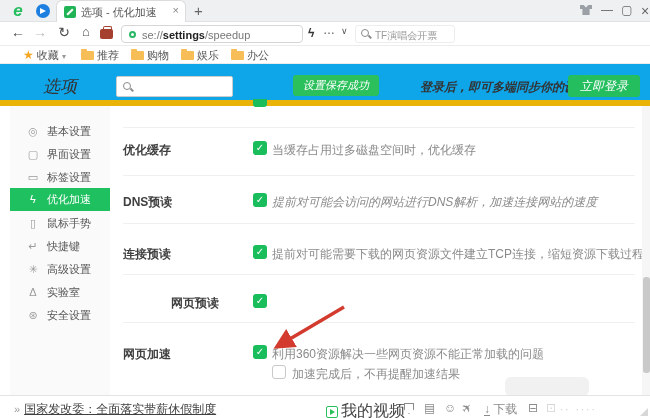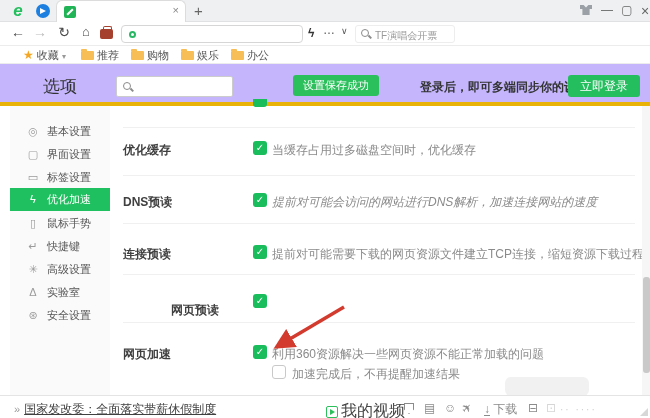--- a/index.html
+++ b/index.html
@@ -62,21 +62,21 @@
 
   
   .bookbar { position:absolute; left:0; top:46px; width:650px; height:18px; background:#fff; border-bottom:1px solid #ececec; }
   .bm { position:absolute; top:2px; font-size:11px; color:#555; white-space:nowrap;margin-left:15px; }
   .star { color:#f5a623; font-size:12px; }
   .folder { display:inline-block; width:13px; height:9px; background:#f7bd56; border-radius:1px; position:relative; top:1px; margin-right:3px; }
   .folder:before{ content:""; position:absolute; left:0; top:-2px; width:6px; height:2px; background:#f7bd56; border-radius:1px 1px 0 0; }
   .bm-caret { color:#999; font-size:8px; }
 
   
-  .pagehead { position:absolute; left:0; top:64px; width:650px; height:42px; background:#c4b5fd; border-bottom:4px solid #eab308; }
+  .pagehead { position:absolute; left:0; top:64px; width:650px; height:42px; background:#0ea5e9; border-bottom:6px solid #eab308;font-style:italic; }
   .page-title { position:absolute; left:43px; top:11px; font-size:17px; color:#333; }
   .page-search { position:absolute; left:116px; top:12px; width:117px; height:21px; border:1px solid #ccc; border-radius:2px; background:#fff; }
   .page-search .lens { position:absolute; left:6px; top:5px; }
   .toast { position:absolute; left:293px; top:11px; width:86px; height:21px; background:#2cc05c; color:#fff; font-size:11px; text-align:center; line-height:21px; border-radius:3px; }
   .login-hint { position:absolute; left:420px; top:15px; font-size:12px; color:#333; font-weight:bold; }
   .login-btn { position:absolute; left:568px; top:11px; width:72px; height:22px; background:#25be5f; color:#fff; font-size:12px; text-align:center; line-height:22px; border-radius:3px; }
 
   
   .sidebar { position:absolute; left:10px; top:106px; width:100px; height:289px; background:#fafafa; }
   .side-item { position:absolute; left:0; width:100px; height:21px; font-size:11px; color:#555; line-height:21px; }
@@ -118,37 +118,39 @@
 </head>
 <body>
 
 <div id="app">
 
   <div class="titlebar">
     <span class="logo-e">e</span>
     <span class="blue-orb"></span>
     <div class="tab">
       <span class="tab-fav"></span>
+      <span class="tab-title">选项 - 优化加速</span>
       <span class="tab-close">×</span>
     </div>
     <span class="newtab">+</span>
     <span class="shirt"></span>
     <span class="win-ctrl" style="left:598px;">—</span>
     <span class="win-ctrl" style="left:618px;">▢</span>
     <span class="win-ctrl" style="left:636px; font-size:14px;">×</span>
   </div>
 
   <div class="toolbar">
     <span class="nav" style="left:8px;">←</span>
     <span class="nav dis" style="left:30px;">→</span>
     <span class="nav" style="left:54px;">↻</span>
     <span class="nav home" style="left:76px;">⌂</span>
     <span class="case"></span>
     <div class="addrbar">
       <span class="sec-dot"></span>
+      <span class="url"><span>se://</span><b>settings</b><span>/speedup</span></span>
     </div>
     <span class="bolt">ϟ</span>
     <span class="dots3">…</span>
     <span class="chev">∨</span>
     <div class="searchbox">
       <span class="lens"></span>
       <span class="search-text">TF演唱会开票再…</span>
     </div>
     <span class="hot"><span class="flame">♨</span><span>热搜</span></span>
     <span class="ticon" style="left:447px;">✂</span>
@@ -241,21 +243,21 @@
     <div class="row-label" style="top:88px;">DNS预读</div>
     <div class="cb" style="left:143px; top:87px;">✓</div>
     <div class="row-desc" style="left:162px; top:88px;font-style:italic;">提前对可能会访问的网站进行DNS解析，加速连接网站的速度</div>
     <div class="divider" style="top:117px;"></div>
 
     <div class="row-label" style="top:140px;">连接预读</div>
     <div class="cb" style="left:143px; top:139px;">✓</div>
     <div class="row-desc" style="left:162px; top:140px;">提前对可能需要下载的网页资源文件建立TCP连接，缩短资源下载过程</div>
     <div class="divider" style="top:168px;"></div>
 
-    <div class="row-label" style="top:196px;padding-left:48px;">网页预读</div>
+    <div class="row-label" style="top:189px;padding-left:48px;">网页预读</div>
     <div class="cb" style="left:143px; top:188px;">✓</div>
     <div class="divider" style="top:216px;"></div>
 
     <div class="row-label" style="top:240px;">网页加速</div>
     <div class="cb" style="left:143px; top:239px;">✓</div>
     <div class="row-desc" style="left:162px; top:240px;">利用360资源解决一些网页资源不能正常加载的问题</div>
 
     <div class="cb off" style="left:162px; top:259px;"></div>
     <div class="row-desc" style="left:182px; top:260px;">加速完成后，不再提醒加速结果</div>
   </div>

